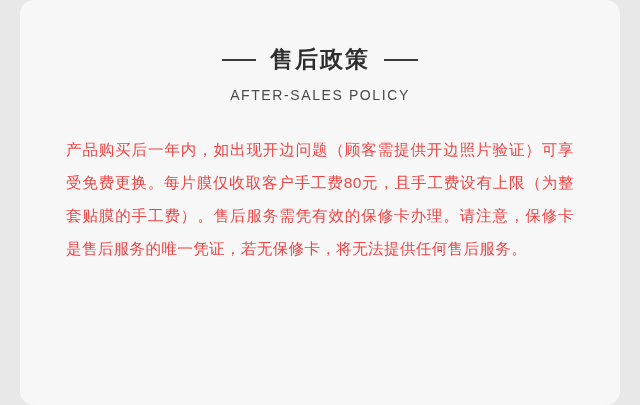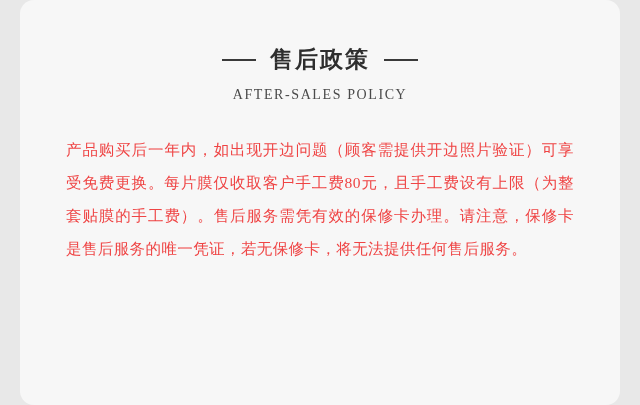--- a/index.html
+++ b/index.html
@@ -15,21 +15,20 @@
   }
   .card {
     position: absolute;
     left: 20px;
     top: 0px;
     width: 600px;
     height: 405px;
     background: #f7f7f7;
     border-radius: 14px;
     box-sizing: border-box;
-    font-family: Liberation Serif, serif;
   }
   .title-row {
     display: flex;
     align-items: center;
     justify-content: center;
     gap: 14px;
     margin-top: 48px;
   }
   .rule {
     display: block;

